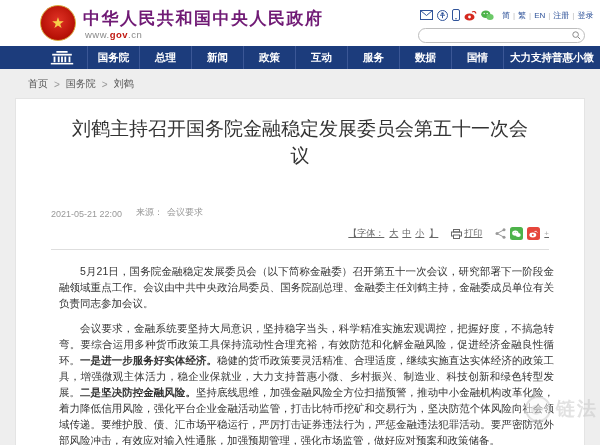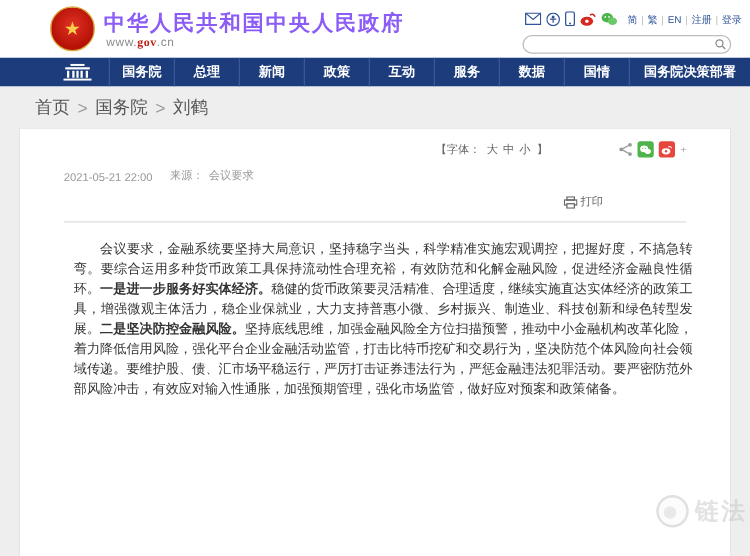--- a/index.html
+++ b/index.html
@@ -3,50 +3,50 @@
 <meta charset="utf-8">
 <style>
   * { margin:0; padding:0; box-sizing:border-box; }
   html,body { width:600px; height:445px; overflow:hidden; background:#eeeeee;
     font-family:"Liberation Sans","DejaVu Sans",sans-serif; }
   
   .top { height:46px; background:#ffffff; position:relative; }
   .emblem { position:absolute; left:40px; top:5px; width:36px; height:36px; border-radius:50%;
     background:radial-gradient(circle at 50% 42%, #e03225 0%, #b51005 70%); border:1.5px solid #d8a93c;
     display:flex; align-items:center; justify-content:center; color:#f7d04b; font-size:15px; }
-  .site-name { position:absolute; left:83px; top:7px; color:#8b5cf6; font-size:17px; font-weight:bold; letter-spacing:1.5px; }
+  .site-name { position:absolute; left:83px; top:7px; color:#701a75; font-size:17px; font-weight:bold; letter-spacing:1.5px; }
   .site-url { position:absolute; left:85px; top:29px; font-size:9.5px; color:#8a8a8a; letter-spacing:.5px; }
-  .site-url .u-mid { color:#c01912; font-weight:bold;font-family:Liberation Serif, serif; }
+  .site-url .u-mid { color:#c01912; font-weight:bold; }
   .top-icons { position:absolute; left:420px; top:9px; display:flex; align-items:center; gap:4px; }
   .top-icons svg { display:block; }
   .quick-links { display:flex; align-items:center; gap:3px; margin-left:4px; font-size:8px; color:#30549a; }
   .ql-sep { color:#bbb; }
   .ql-item { cursor:pointer; }
   .search-box { position:absolute; left:418px; top:28px; width:167px; height:15px; border:1px solid #bdbdbd;
     border-radius:8px; background:#fff; display:flex; align-items:center; }
   .search-input { flex:1; border:none; outline:none; background:transparent; font-size:9px; padding:0 6px; height:13px; }
   .search-btn { width:16px; display:flex; align-items:center; justify-content:center; cursor:pointer; }
   
   .nav { height:23px; background:#1c3c7c; display:flex; align-items:stretch; padding-left:36px; }
   .nav-gate { width:52px; display:flex; align-items:center; justify-content:center; border-right:1px solid #3b5796; }
   .nav-item { width:52px; display:flex; align-items:center; justify-content:center; color:#fff;
     font-size:10.5px; font-weight:bold; border-right:1px solid #3b5796; cursor:pointer; white-space:nowrap; }
   .nav-item-wide { flex:1; width:auto; border-right:none; }
   
-  .breadcrumb { padding:8px 0 7px 28px; font-size:14px; color:#555; display:flex; gap:6px; align-items:center; }
+  .breadcrumb { padding:8px 0 7px 28px; font-size:10px; color:#555; display:flex; gap:6px; align-items:center; }
   .bc-sep { color:#999; }
   .bc-item { cursor:pointer; }
   
   .card { margin:0 15px; background:#fff; border:1px solid #e4e4e4; height:352px; position:relative; overflow:hidden; }
   .article-title { padding:16px 55px 6px; text-align:center; font-size:19px; line-height:27px; color:#333; font-weight:400; }
   .meta { margin:10px 35px 0; display:flex; justify-content:space-between; align-items:center;
     border-bottom:1px solid #dedede; padding-bottom:9px; font-size:9px; color:#999; }
   .meta-left { display:flex; gap:4px; align-items:flex-end; }
   .meta-left .src-gap { margin-left:10px; }
-  .meta-right { display:flex; align-items:flex-start; gap:5px; color:#666; }
+  .meta-right { display:flex; align-items:flex-end; gap:5px; color:#666;text-decoration:underline; }
   .font-sizes { display:flex; gap:4px; }
   .fs-item { cursor:pointer; }
   .print { display:flex; align-items:center; gap:2px; margin-left:8px; cursor:pointer;margin-top:42px; }
   .share-group { display:flex; align-items:center; gap:4px; margin-left:8px; }
   .badge { width:13px; height:13px; border-radius:2.5px; display:flex; align-items:center; justify-content:center; cursor:pointer; }
   .badge-wechat { background:#4db34a; }
   .badge-weibo  { background:#e6463c; }
   .share-more { font-size:8px; color:#aaa; cursor:pointer; }
   
   .article-body { margin:13px 30px 0 43px; font-size:10.5px; color:#333; line-height:16px; text-align:justify; }
@@ -125,32 +125,33 @@
         <rect x="8" y="8" width="2.6" height="8"></rect>
           <rect x="14" y="8" width="2.6" height="8"></rect>
         <rect x="18.7" y="8" width="2.6" height="8"></rect>
           <rect x="23.4" y="8" width="2.6" height="8"></rect>
         <rect x="29.4" y="8" width="2.6" height="8"></rect>
         <rect x="4" y="17" width="32" height="2.2"></rect>
       </g>
     </svg>
   </div>
 
-  <div style="display:contents"><div class="nav-item">国务院</div><div class="nav-item">总理</div><div class="nav-item">新闻</div><div class="nav-item">政策</div><div class="nav-item">互动</div><div class="nav-item">服务</div><div class="nav-item">数据</div><div class="nav-item">国情</div><div class="nav-item nav-item-wide">国务院决策部署</div></div>
+  <div style="display:contents"><div class="nav-item">国务院</div><div class="nav-item">总理</div><div class="nav-item">新闻</div><div class="nav-item">政策</div><div class="nav-item">互动</div><div class="nav-item">服务</div><div class="nav-item">数据</div><div class="nav-item">国情</div><div class="nav-item nav-item-wide">大力支持普惠小微</div></div>
 </div>
 
 <div class="breadcrumb">
     <span class="bc-item">首页</span>
     <span class="bc-sep">&gt;</span>
     <span class="bc-item">国务院</span>
     <span class="bc-sep">&gt;</span>
     <span class="bc-item">刘鹤</span>
   </div>
 
 <div class="card">
+  <h1 class="article-title">刘鹤主持召开国务院金融稳定发展委员会第五十一次会议</h1>
 
   <div class="meta">
     <div class="meta-left">
       <span>2021-05-21 22:00</span>
       <span class="src-gap">来源：</span>
       <span>会议要求</span>
     </div>
     <div class="meta-right">
       <span>【字体：</span>
       <span class="font-sizes">
@@ -188,20 +189,21 @@
               <circle cx="5.5" cy="7" r="1.4" fill="#e6463c"></circle>
               <path d="M8 2 q3 -1.5 4 1.5" stroke="#fff" fill="none" stroke-width="1.2"></path>
             </svg>
         </span>
         <span class="share-more">+</span>
       </span>
     </div>
   </div>
 
   <div class="article-body">
+      <p class="para"><span>5月21日，国务院金融稳定发展委员会（以下简称金融委）召开第五十一次会议，研究部署下一阶段金融领域重点工作。会议由中共中央政治局委员、国务院副总理、金融委主任刘鹤主持，金融委成员单位有关负责同志参加会议。</span></p>
       <p class="para"><span>会议要求，金融系统要坚持大局意识，坚持稳字当头，科学精准实施宏观调控，把握好度，不搞急转弯。要综合运用多种货币政策工具保持流动性合理充裕，有效防范和化解金融风险，促进经济金融良性循环。</span><span class="seg-bold">一是进一步服务好实体经济。</span><span>稳健的货币政策要灵活精准、合理适度，继续实施直达实体经济的政策工具，增强微观主体活力，稳企业保就业，大力支持普惠小微、乡村振兴、制造业、科技创新和绿色转型发展。</span><span class="seg-bold">二是坚决防控金融风险。</span><span>坚持底线思维，加强金融风险全方位扫描预警，推动中小金融机构改革化险，着力降低信用风险，强化平台企业金融活动监管，打击比特币挖矿和交易行为，坚决防范个体风险向社会领域传递。要维护股、债、汇市场平稳运行，严厉打击证券违法行为，严惩金融违法犯罪活动。要严密防范外部风险冲击，有效应对输入性通胀，加强预期管理，强化市场监管，做好应对预案和政策储备。</span></p>
     </div>
 </div>
 
 <div class="watermark">
   <div class="wm-logo"></div>
   <div class="wm-text">链法</div>
 </div>
 
 </body></html>

